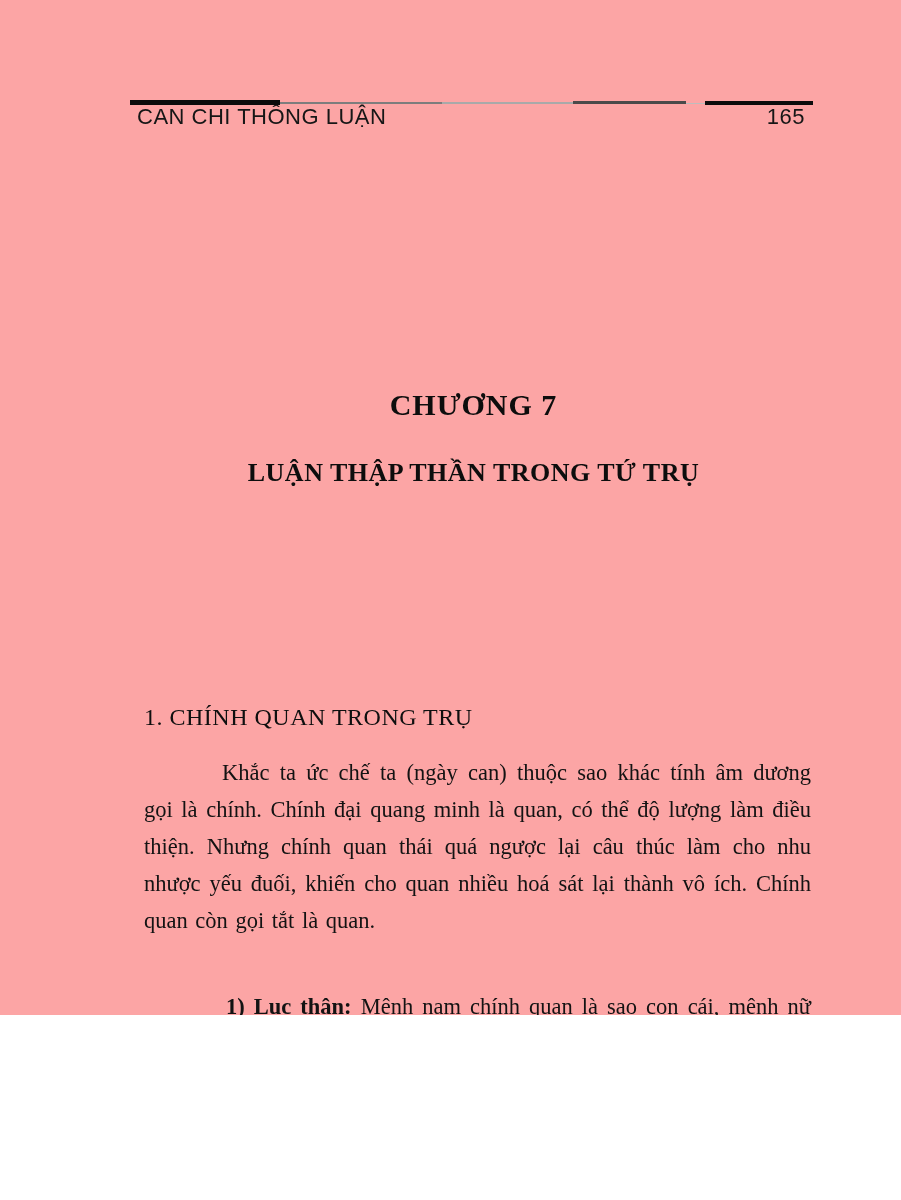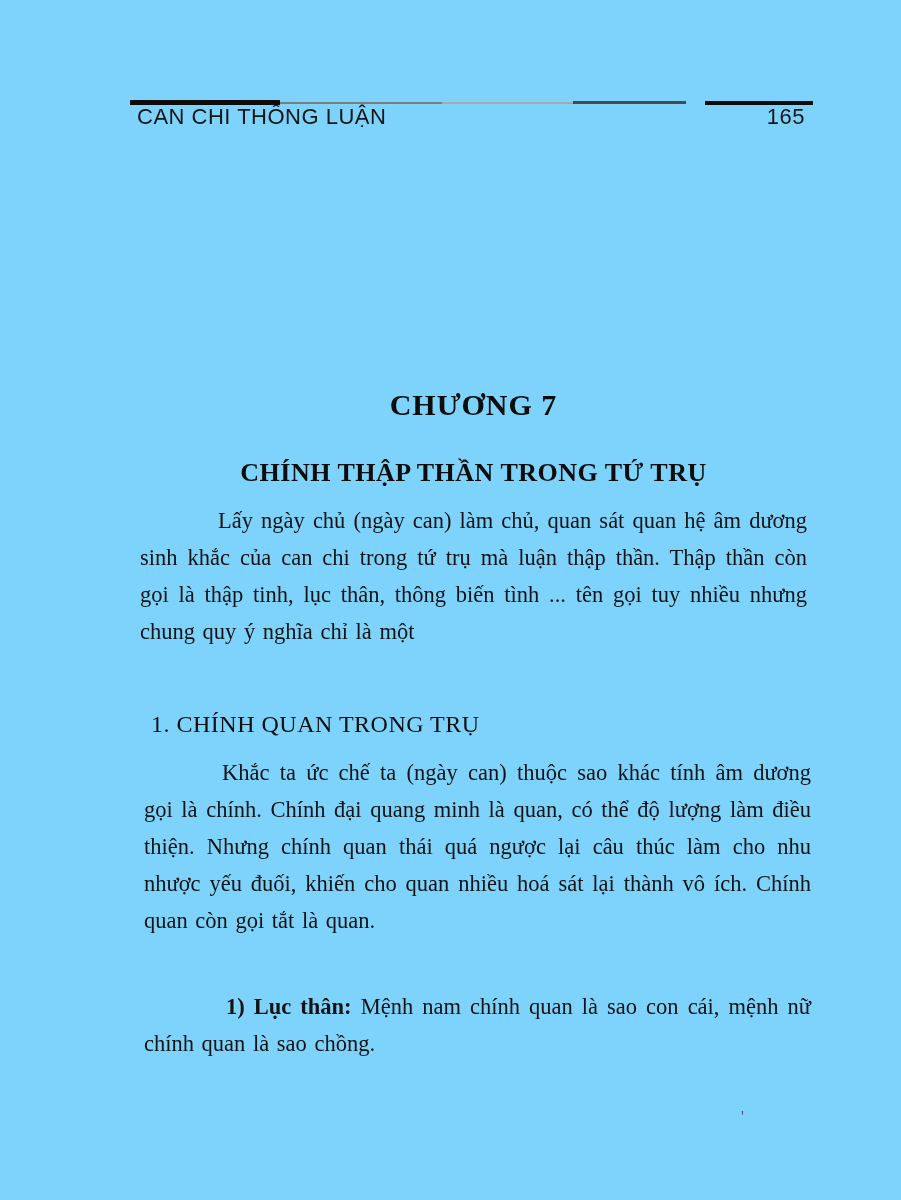--- a/index.html
+++ b/index.html
@@ -1,20 +1,20 @@
 <!DOCTYPE html>
 <html lang="vi"><head>
 <meta charset="utf-8">
 <style>
   html, body { margin: 0; padding: 0; background: #ffffff; }
   .page {
     position: relative;
     width: 901px;
-    height: 1200px;
-    background: #7dd3fc;
+    height: 1015px;
+    background: #fca5a5;
     overflow: hidden;
     color: #111;
   }
 
   
   .running-head {
     position: absolute;
     top: 72px;
     left: 137px;
     right: 96px;
@@ -86,21 +86,21 @@
     left: 140px;
     width: 667px;
     text-indent: 78px;
     margin: 0;
   }
   .section-heading {
     position: absolute;
     top: 700px;
     left: 140px;
     width: 667px;
-    margin: 11px;
+    margin: 4px;
     font-family: "Liberation Serif", "DejaVu Serif", serif;
     font-size: 24px;
     font-weight: 400;
     letter-spacing: 0.5px;
     color: #0f0f0f;
   }
   .section-paragraph {
     position: absolute;
     top: 750px;
     left: 140px;
@@ -141,23 +141,22 @@
     <div class="seg seg1"></div>
     <div class="seg seg2"></div>
     <div class="seg seg3"></div>
     <div class="seg seg4"></div>
     <div class="seg seg5"></div>
     <div class="seg seg6"></div>
   </div>
 
   <div class="chapter-number">CHƯƠNG 7</div>
 
-  <div class="chapter-title">CHÍNH THẬP THẦN TRONG TỨ TRỤ</div>
+  <div class="chapter-title">LUẬN THẬP THẦN TRONG TỨ TRỤ</div>
 
-  <p class="body-text intro-paragraph">Lấy ngày chủ (ngày can) làm chủ, quan sát quan hệ âm dương sinh khắc của can chi trong tứ trụ mà luận thập thần. Thập thần còn gọi là thập tinh, lục thân, thông biến tình ... tên gọi tuy nhiều nhưng chung quy ý nghĩa chỉ là một</p>
 
   <h2 class="section-heading">1. CHÍNH QUAN TRONG TRỤ</h2>
 
   <p class="body-text section-paragraph">Khắc ta ức chế ta (ngày can) thuộc sao khác tính âm dương gọi là chính. Chính đại quang minh là quan, có thể độ lượng làm điều thiện. Nhưng chính quan thái quá ngược lại câu thúc làm cho nhu nhược yếu đuối, khiến cho quan nhiều hoá sát lại thành vô ích. Chính quan còn gọi tắt là quan.</p>
 
   <p class="body-text item-paragraph"><strong class="item-label">1) Lục thân:</strong><span> Mệnh nam chính quan là sao con cái, mệnh nữ chính quan là sao chồng.</span></p>
 
   <span class="scan-speck">'</span>
 
 </div>

